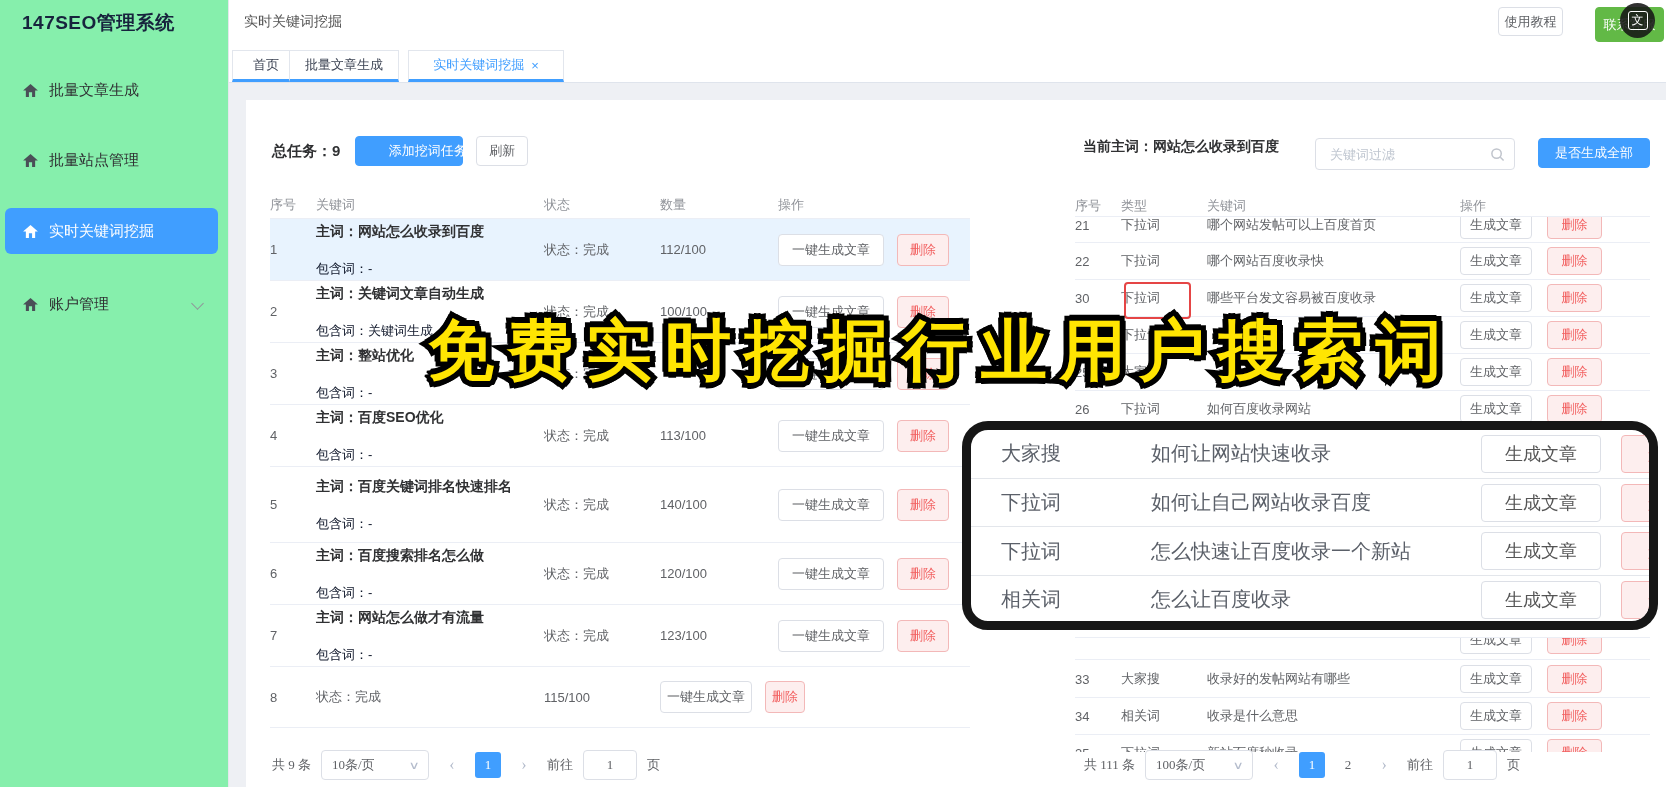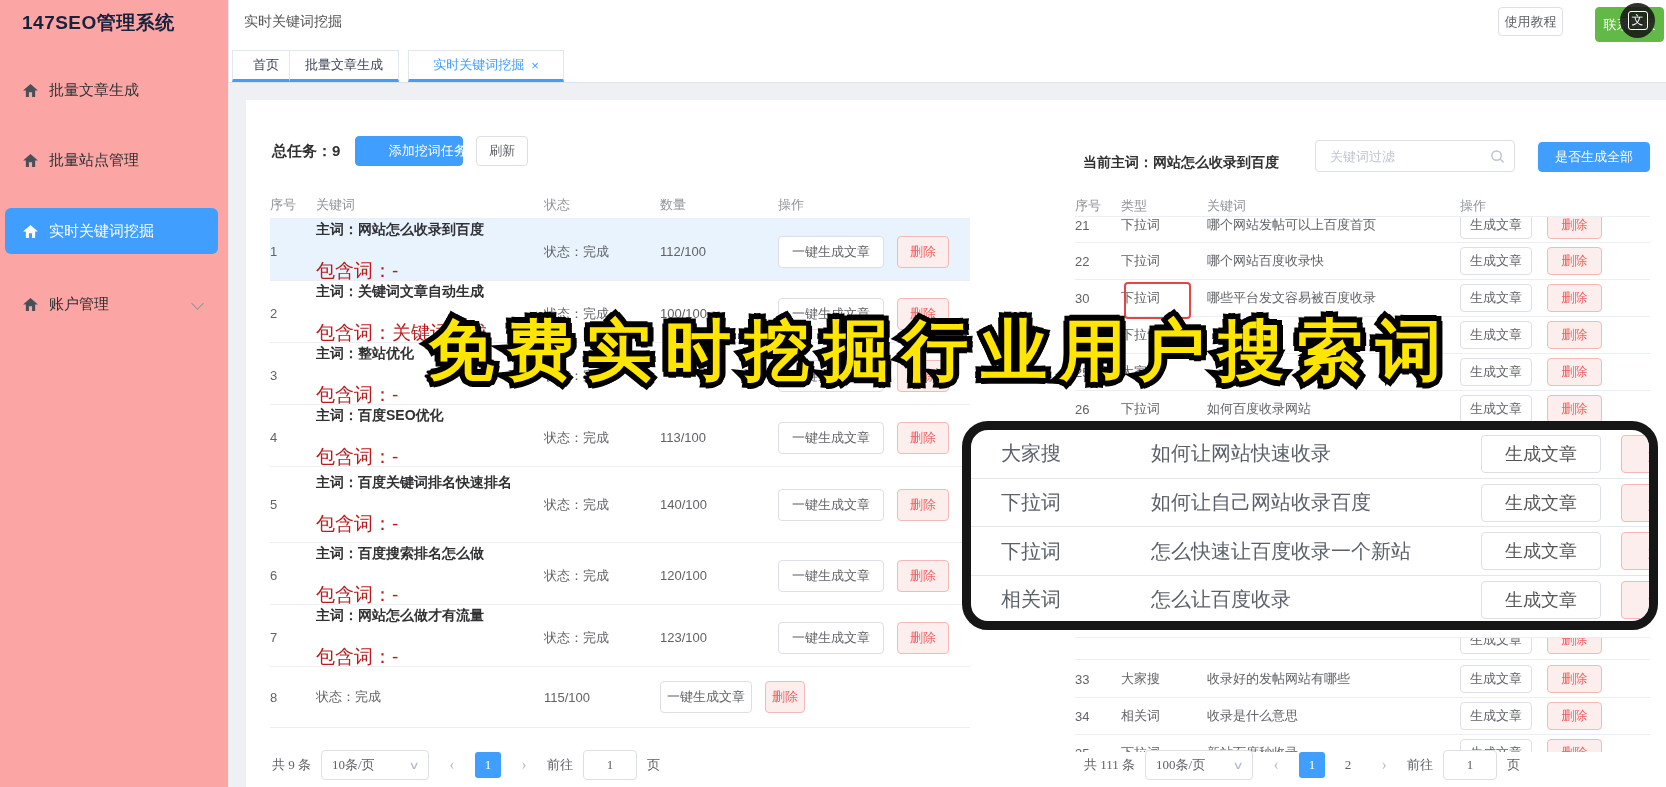--- a/index.html
+++ b/index.html
@@ -1,21 +1,21 @@
 <!DOCTYPE html>
 <html><head>
 <meta charset="utf-8">
 <style>
   html,body{margin:0;padding:0;background:#fff;}
   .canvas{position:relative;width:1666px;height:787px;overflow:hidden;
     font-family:"Liberation Sans",sans-serif;background:#eef0f4;color:#303133;}
   .abs{position:absolute;}
 
   
-  .sidebar{left:0;top:0;width:228px;height:787px;background:#fca5a5;border-right:1px solid #e4e7ed;z-index:5;}
+  .sidebar{left:0;top:0;width:228px;height:787px;background:#86efac;border-right:1px solid #e4e7ed;z-index:5;}
   .logo{position:absolute;left:22px;top:10px;font-size:19px;font-weight:800;color:#17233d;letter-spacing:.5px;}
   .side-item{position:absolute;left:0;width:228px;height:44px;display:flex;align-items:center;gap:11px;
     padding-left:23px;box-sizing:border-box;font-size:15px;color:#303133;cursor:pointer;}
   .side-item .hicon{display:inline-flex;color:#4a4f57;}
   .side-item.active{left:5px;width:213px;border-radius:6px;background:#409eff;color:#fff;padding-left:18px;}
   .side-item.active .hicon{color:#fff;}
   .chev{position:absolute;right:26px;top:17px;width:8px;height:8px;border-right:1.6px solid #909399;
     border-bottom:1.6px solid #909399;transform:rotate(45deg);}
 
   
@@ -48,27 +48,27 @@
   .add-btn{width:108px;height:30px;padding-left:43px;}
   .refresh-btn{width:52px;height:30px;}
 
   .ltable{left:270px;top:192px;width:700px;z-index:2;}
   .grid-l{display:grid;grid-template-columns:46px 228px 116px 118px 1fr;align-items:center;}
   .lheader{height:26px;font-size:13px;color:#909399;}
   .lrow{border-top:1px solid #ebeef5;box-sizing:border-box;font-size:13px;color:#606266;cursor:pointer;}
   .lrow:last-of-type{border-bottom:1px solid #ebeef5;}
   .lrow.selected{background:#e8f3fe;}
   .kw{font-weight:700;font-size:14px;color:#303133;line-height:1.45;}
-  .ct{font-size:19px;color:#b91c1c;margin-top:19px;}
+  .ct{font-size:13px;color:#0f172a;margin-top:19px;}
   .ops{display:flex;gap:13px;align-items:center;}
   .gen-btn{width:106px;height:32px;}
   .del-btn{width:52px;height:32px;}
 
   
-  .rp-head{left:1083px;top:138px;height:34px;display:flex;align-items:flex-end;z-index:2;}
+  .rp-head{left:1083px;top:138px;height:34px;display:flex;align-items:flex-start;z-index:2;}
   .rp-title{font-size:14px;font-weight:700;color:#303133;width:232px;}
   .filter-box{position:relative;width:200px;height:32px;box-sizing:border-box;border:1px solid #dcdfe6;border-radius:4px;
     background:#fff;display:flex;align-items:center;padding:0 30px 0 12px;}
   .filter-box input{border:none;outline:none;width:100%;font-size:13px;color:#606266;font-family:inherit;}
   .filter-box input::placeholder{color:#bfc6d0;}
   .mag{position:absolute;right:9px;top:8px;}
   .genall-btn{width:112px;height:30px;margin-left:23px;}
 
   .rtable{left:1075px;top:196px;width:575px;z-index:2;}
   .grid-r{display:grid;grid-template-columns:46px 86px 253px 1fr;align-items:center;}

